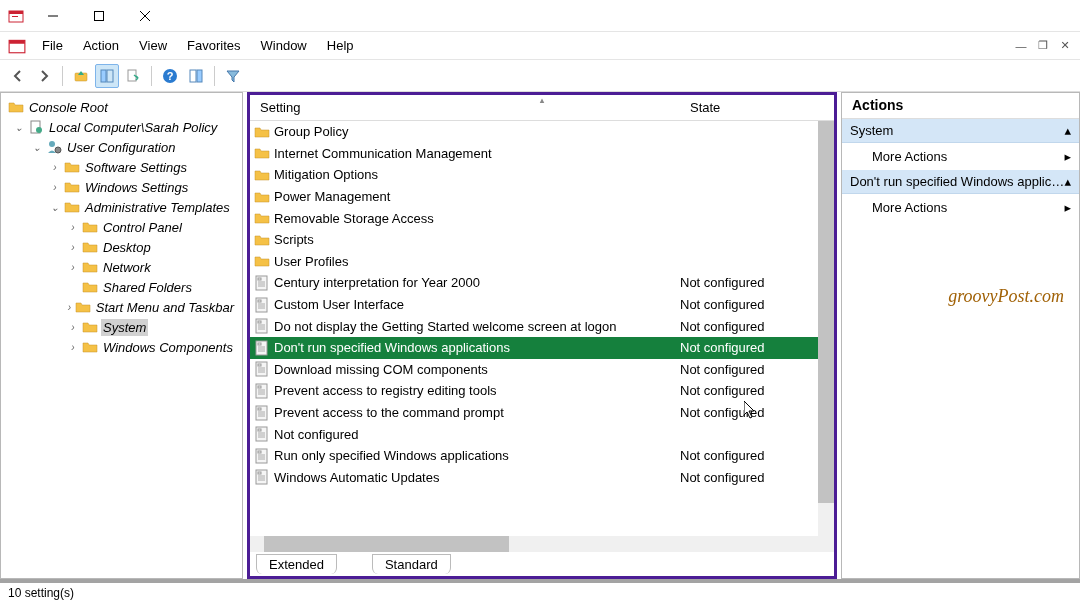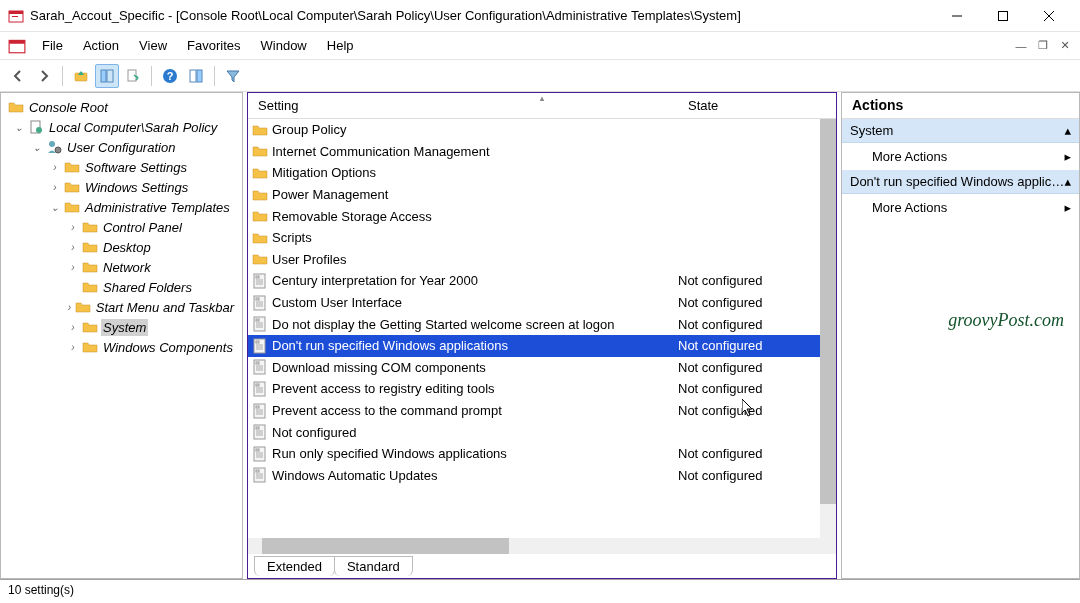--- a/index.html
+++ b/index.html
@@ -20,82 +20,81 @@
 
 
 .toolbar { display: flex; align-items: center; height: 32px; padding: 2px 6px; background: #fff; border-bottom: 1px solid #ddd; gap: 2px; }
 .tbtn { width: 24px; height: 24px; display: flex; align-items: center; justify-content: center; border: 1px solid transparent; border-radius: 2px; }
 .tbtn.active { border: 1px solid #7eb4ea; background: #cde6f7; }
 .tsep { width: 1px; height: 20px; background: #ccc; margin: 0 4px; }
 
 
 .main { display: flex; height: calc(100% - 32px - 28px - 32px - 24px); }
 .tree-pane { width: 243px; border: 1px solid #b8b8b8; margin-right: 4px; overflow: auto; background: #fff; padding: 4px 0; font-style: italic; }
-.center-pane { flex: 1; display: flex; flex-direction: column; border: 1px solid #4c1d95; margin-right: 4px; background: #fff; position: relative; }
+.center-pane { flex: 1; display: flex; flex-direction: column; border: 3px solid #4c1d95; margin-right: 4px; background: #fff; position: relative; }
 .actions-pane { width: 239px; border: 1px solid #b8b8b8; background: #fff; display: flex; flex-direction: column; }
 
 
 .tree-item { display: flex; align-items: center; height: 20px; padding-right: 6px; white-space: nowrap; }
 .tree-item.selected .label { background: #d1d1d1; }
 .tree-item .chev { width: 12px; height: 12px; display: flex; align-items: center; justify-content: center; color: #666; font-size: 10px; }
 .tree-item .icon { width: 16px; height: 16px; margin: 0 3px; flex-shrink: 0; }
 .tree-item .label { padding: 1px 2px; }
 
 
 .list-header { display: flex; height: 26px; border-bottom: 1px solid #ddd; background: #fff; align-items: center; position: relative; }
 .list-header .col { padding: 4px 10px; font-size: 13px; color: #000; }
 .col-setting { width: 430px; }
 .col-state { flex:1; }
 .sort-indicator { position: absolute; left: 50%; top: 0; transform: translateX(-50%); font-size: 9px; color: #888; }
 
 
 .list-body { flex: 1; overflow-y: auto; position: relative; }
 .list-row { display: flex; align-items: center; height: 21.6px; padding-left: 4px; }
-.list-row.selected { background: #1d4ed8; color: #fff; justify-content: flex-end; }
+.list-row.selected { background: #15803d; color: #fff; justify-content: flex-end; }
 .list-row .icon { width: 16px; height: 16px; margin-right: 4px; flex-shrink: 0; }
 .list-row .name { width: 406px; padding-left: 0; white-space: nowrap; overflow: hidden; text-overflow: ellipsis; }
 .list-row .state { flex: 1; white-space: nowrap; }
 
 
 .vscroll { position: absolute; top: 0; right: 0; width: 16px; height: 100%; background: #f0f0f0; }
 .vthumb { position: absolute; top: 0; right: 0; width: 16px; height: 92%; background: #c2c2c2; }
 .hscroll { height: 16px; background: #f0f0f0; position: relative; }
 .hthumb { position: absolute; left: 14px; top: 0; width: 42%; height: 16px; background: #c2c2c2; }
 
 
-.bottom-tabs { height: 24px; display: flex; align-items: center; padding-left: 6px; background: #fff; }
+.bottom-tabs { height: 24px; display: flex; align-items: center; padding-left: 6px; background: #fff; gap: 36px; }
 .btab { padding: 2px 12px; border: 1px solid #bbb; border-bottom: none; border-radius: 0 0 6px 6px; margin-right: -1px; font-size: 13px; background: #fff; }
 .btab.active { background: #fff; }
 
 
 .actions-header { height: 26px; border-bottom: 1px solid #ddd; padding: 4px 10px; font-weight: bold; font-size: 14px; }
 .action-group { background: #d4e6f7; padding: 4px 8px; font-size: 13px; display: flex; align-items: center; justify-content: space-between; border-bottom: 1px solid #c1d7ec; }
 .action-item { padding: 6px 8px 6px 30px; display: flex; align-items: center; justify-content: space-between; font-size: 13px; }
 
 
-.statusbar { height: 24px; border-top: 1px solid #a3a3a3; padding: 3px 8px; font-size: 12px; background: #fff; }
-
-
-.watermark { position: absolute; right: 16px; top: 310px; color: #14532d; font-family: Georgia, serif; font-size: 18px; font-style: italic; pointer-events: none; z-index: 100; }
+.statusbar { height: 24px; border-top: 4px solid #a3a3a3; padding: 3px 8px; font-size: 12px; background: #fff; }
+
+
+.watermark { position: absolute; right: 16px; top: 286px; color: #a16207; font-family: Georgia, serif; font-size: 18px; font-style: italic; pointer-events: none; z-index: 100; }
 
 
 .folder-icon { fill: #f5c146; stroke: #c49328; stroke-width: 0.5; }
 .policy-icon rect { fill: #f5f5f5; stroke: #999; }
 .cursor-overlay { position: absolute; pointer-events: none; z-index: 50; }
 </style>
 </head>
 <body>
 
 <div class="titlebar">
   <svg class="icon" viewBox="0 0 16 16">
       <rect x="1" y="3" width="14" height="11" fill="#fff" stroke="#c23"></rect>
       <rect x="1" y="3" width="14" height="3" fill="#c23"></rect>
       <rect x="4" y="8" width="6" height="1" fill="#c23"></rect>
     </svg>
-  <div class="title">Sarah_Accout_Specific - [Console Root\Local Computer\Sarah Policy\User Configuration\Administrative Templates\System]</div>
   <div class="winbtn">
       <svg width="10" height="10" viewBox="0 0 10 10">
         <line x1="0" y1="5" x2="10" y2="5" stroke="#000" stroke-width="1"></line>
       </svg>
     </div>
   <div class="winbtn">
       <svg width="10" height="10" viewBox="0 0 10 10">
         <rect x="0.5" y="0.5" width="9" height="9" fill="none" stroke="#000" stroke-width="1"></rect>
       </svg>
     </div>

